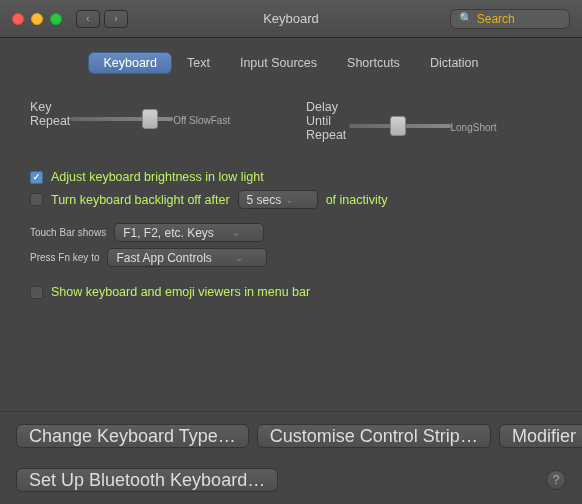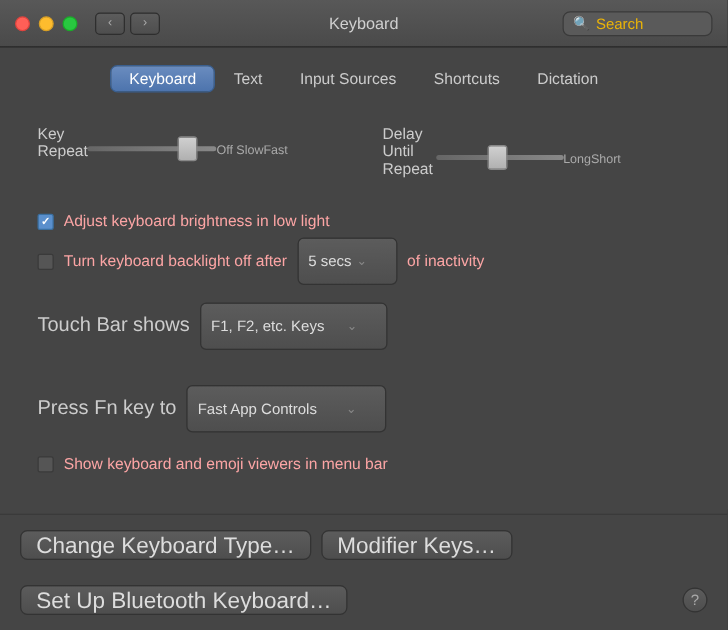--- a/index.html
+++ b/index.html
@@ -228,49 +228,48 @@
       border: 1px solid #3a3a3a;
     }
 
     .checkbox-check {
       color: white;
       font-size: 9px;
       font-weight: bold;
     }
 
     .checkbox-label {
-      color: #fca5a5;
+      color: #bef264;
       font-size: 12.5px;
     }
 
     
     .dropdown-row {
       display: flex;
       align-items: center;
       gap: 8px;
       margin-bottom: 8px;
-      margin-top: 22px;
     }
 
     .dropdown-label {
       color: #ccc;
-      font-size: 16px;
+      font-size: 10px;
       white-space: nowrap;
     }
 
     .dropdown {
       display: flex;
       align-items: center;
       background: linear-gradient(to bottom, #5c5c5c, #4e4e4e);
       border: 1px solid #333;
       border-radius: 5px;
       padding: 2px 23px 2px 8px;
       cursor: pointer;
       min-width: 80px;
-      height: 38px;
+      height: 19px;
     }
 
     .dropdown-value {
       color: #ddd;
       font-size: 12px;
       flex: 1;
     }
 
     .dropdown-arrow {
       color: #888;
@@ -436,20 +435,21 @@
     <div class="checkbox-row" style="margin-top: 12px;">
       <div class="checkbox unchecked">
       </div>
       <span class="checkbox-label">Show keyboard and emoji viewers in menu bar</span>
     </div>
 
   </div>
 
   <div class="bottom-row">
     <button class="btn">Change Keyboard Type…</button>
+    <button class="btn" style="margin-left: auto;">Customise Control Strip…</button>
     <button class="btn">Modifier Keys…</button>
   </div>
 
   <div class="last-btn-row">
     <button class="btn">Set Up Bluetooth Keyboard…</button>
     <div class="help-btn">?</div>
   </div>
 
 </div>
 

